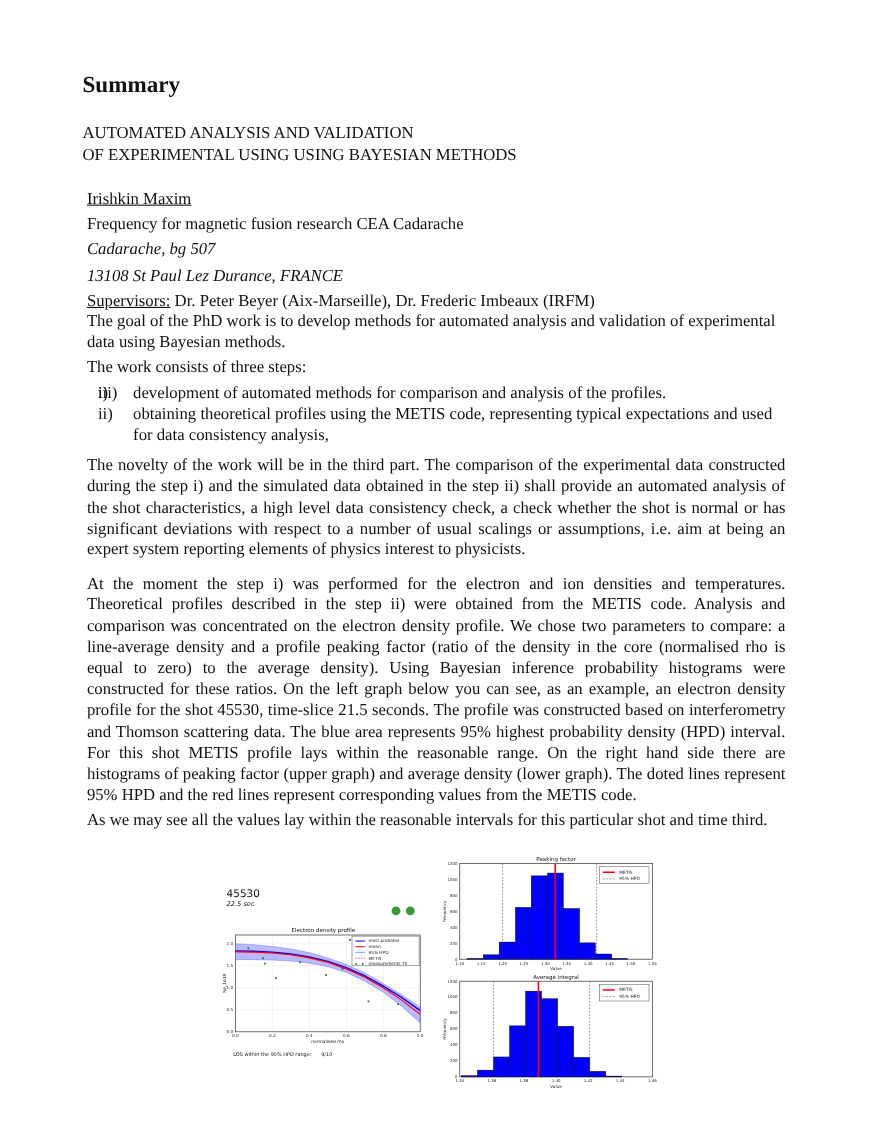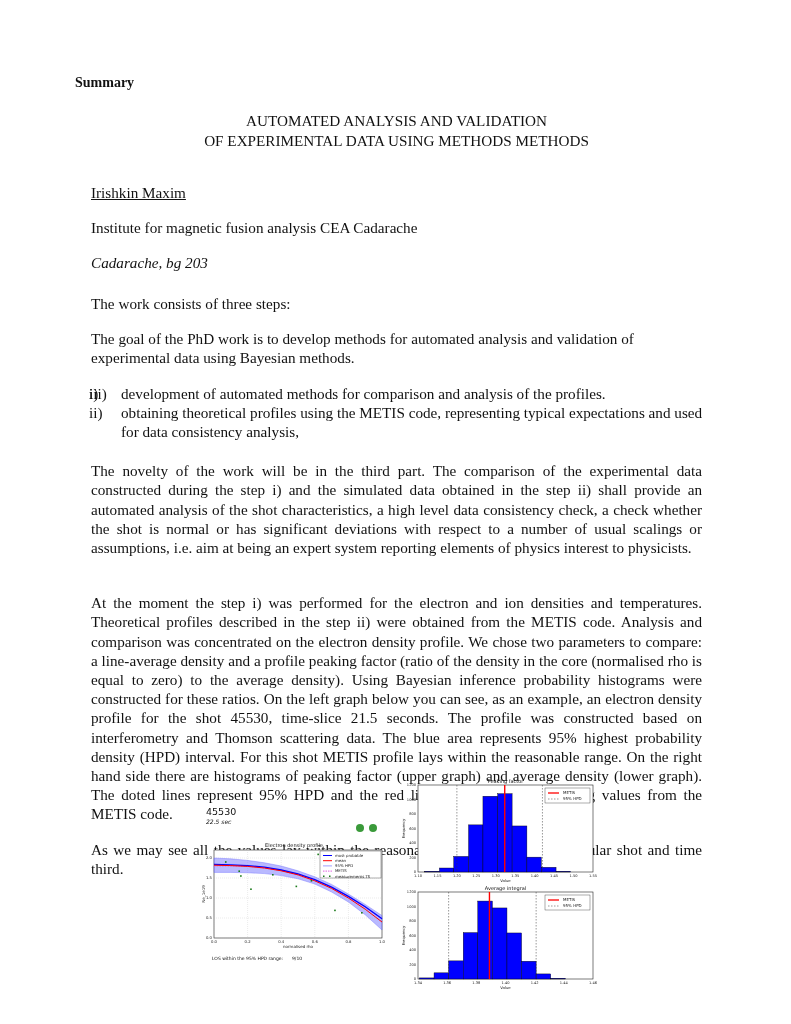--- a/index.html
+++ b/index.html
@@ -1,21 +1,21 @@
 <!DOCTYPE html>
 <html><head>
 <meta charset="utf-8">
 <style>
   html,body{margin:0;padding:0;background:#fff;}
   body{width:791px;height:1024px;position:relative;overflow:hidden;font-family:"Liberation Serif",serif;color:#111;}
   .page{position:absolute;left:75px;top:0;width:643px;}
-  .p{font-size:15.2px;line-height:19.2px;margin:16px;}
+  .p{font-size:15.2px;line-height:19.2px;margin:4px;}
   .just{text-align:justify;}
-  h1.summary{position:absolute;top:75px;left:0;font-size:14px;font-weight:bold;margin:0;}
-  .title{position:absolute;top:111px;left:0;width:643px;text-align:center;font-size:15.2px;line-height:19.5px;}
+  h1.summary{position:absolute;top:65px;left:0;font-size:21px;font-weight:bold;margin:0;}
+  .title{position:absolute;top:111px;left:0;width:643px;font-size:15.2px;line-height:19.5px;}
   .author-block{position:absolute;top:167px;left:0;width:643px;}
   .u{text-decoration:underline;}
   .i{font-style:italic;}
   .body-block{position:absolute;top:278px;left:0;width:643px;}
   ol.steps{list-style:none;margin:0;padding:0;}
   ol.steps li{position:relative;padding-left:46px;font-size:15.2px;line-height:19.2px;}
   ol.steps li .num{position:absolute;left:14px;}
   .gap{height:4px;}
   
   .fig-left{position:absolute;left:196px;top:800px;width:200px;height:170px;}
@@ -24,32 +24,34 @@
   svg text{font-family:"DejaVu Sans",sans-serif;}
 </style>
 </head>
 <body>
 
 <div class="page">
   <h1 class="summary">Summary</h1>
 
   <div class="title">
     <div>AUTOMATED ANALYSIS AND VALIDATION</div>
-    <div>OF EXPERIMENTAL DATA USING METHODS METHODS</div>
+    <div>OF EXPERIMENTAL USING USING BAYESIAN METHODS</div>
   </div>
 
   <div class="author-block">
     <p class="p u">Irishkin Maxim</p>
-    <p class="p">Institute for magnetic fusion analysis CEA Cadarache</p>
-    <p class="p i">Cadarache, bg 203</p>
+    <p class="p">Frequency for magnetic fusion research CEA Cadarache</p>
+    <p class="p i">Cadarache, bg 507</p>
+    <p class="p i">13108 St Paul Lez Durance, FRANCE</p>
+    <p class="p"><span class="u">Supervisors:</span><span> Dr. Peter Beyer (Aix-Marseille), Dr. Frederic Imbeaux (IRFM)</span></p>
   </div>
 
   <div class="body-block">
+    <p class="p">The goal of the PhD work is to develop methods for automated analysis and validation of experimental data using Bayesian methods.</p>
     <p class="p">The work consists of three steps:</p>
-    <p class="p">The goal of the PhD work is to develop methods for automated analysis and validation of experimental data using Bayesian methods.</p>
     <ol class="steps">
       <li><span class="num">i)</span></li>
       <li><span class="num">iii)</span><span>development of automated methods for comparison and analysis of the profiles.</span></li>
       <li><span class="num">ii)</span><span>obtaining theoretical profiles using the METIS code, representing typical expectations and used for data consistency analysis,</span></li>
     </ol>
     <div class="gap"></div>
     <p class="p just">The novelty of the work will be in the third part. The comparison of the experimental data constructed during the step i) and the simulated data obtained in the step ii) shall provide an automated analysis of the shot characteristics, a high level data consistency check, a check whether the shot is normal or has significant deviations with respect to a number of usual scalings or assumptions, i.e. aim at being an expert system reporting elements of physics interest to physicists.</p>
     <div class="gap"></div>
     <p class="p just">At the moment the step i) was performed for the electron and ion densities and temperatures. Theoretical profiles described in the step ii) were obtained from the METIS code. Analysis and comparison was concentrated on the electron density profile. We chose two parameters to compare: a line-average density and a profile peaking factor (ratio of the density in the core (normalised rho is equal to zero) to the average density). Using Bayesian inference probability histograms were constructed for these ratios. On the left graph below you can see, as an example, an electron density profile for the shot 45530, time-slice 21.5 seconds. The profile was constructed based on interferometry and Thomson scattering data. The blue area represents 95% highest probability density (HPD) interval. For this shot METIS profile lays within the reasonable range. On the right hand side there are histograms of peaking factor (upper graph) and average density (lower graph). The doted lines represent 95% HPD and the red lines represent corresponding values from the METIS code.</p>
     <p class="p just">As we may see all the values lay within the reasonable intervals for this particular shot and time third.</p>

